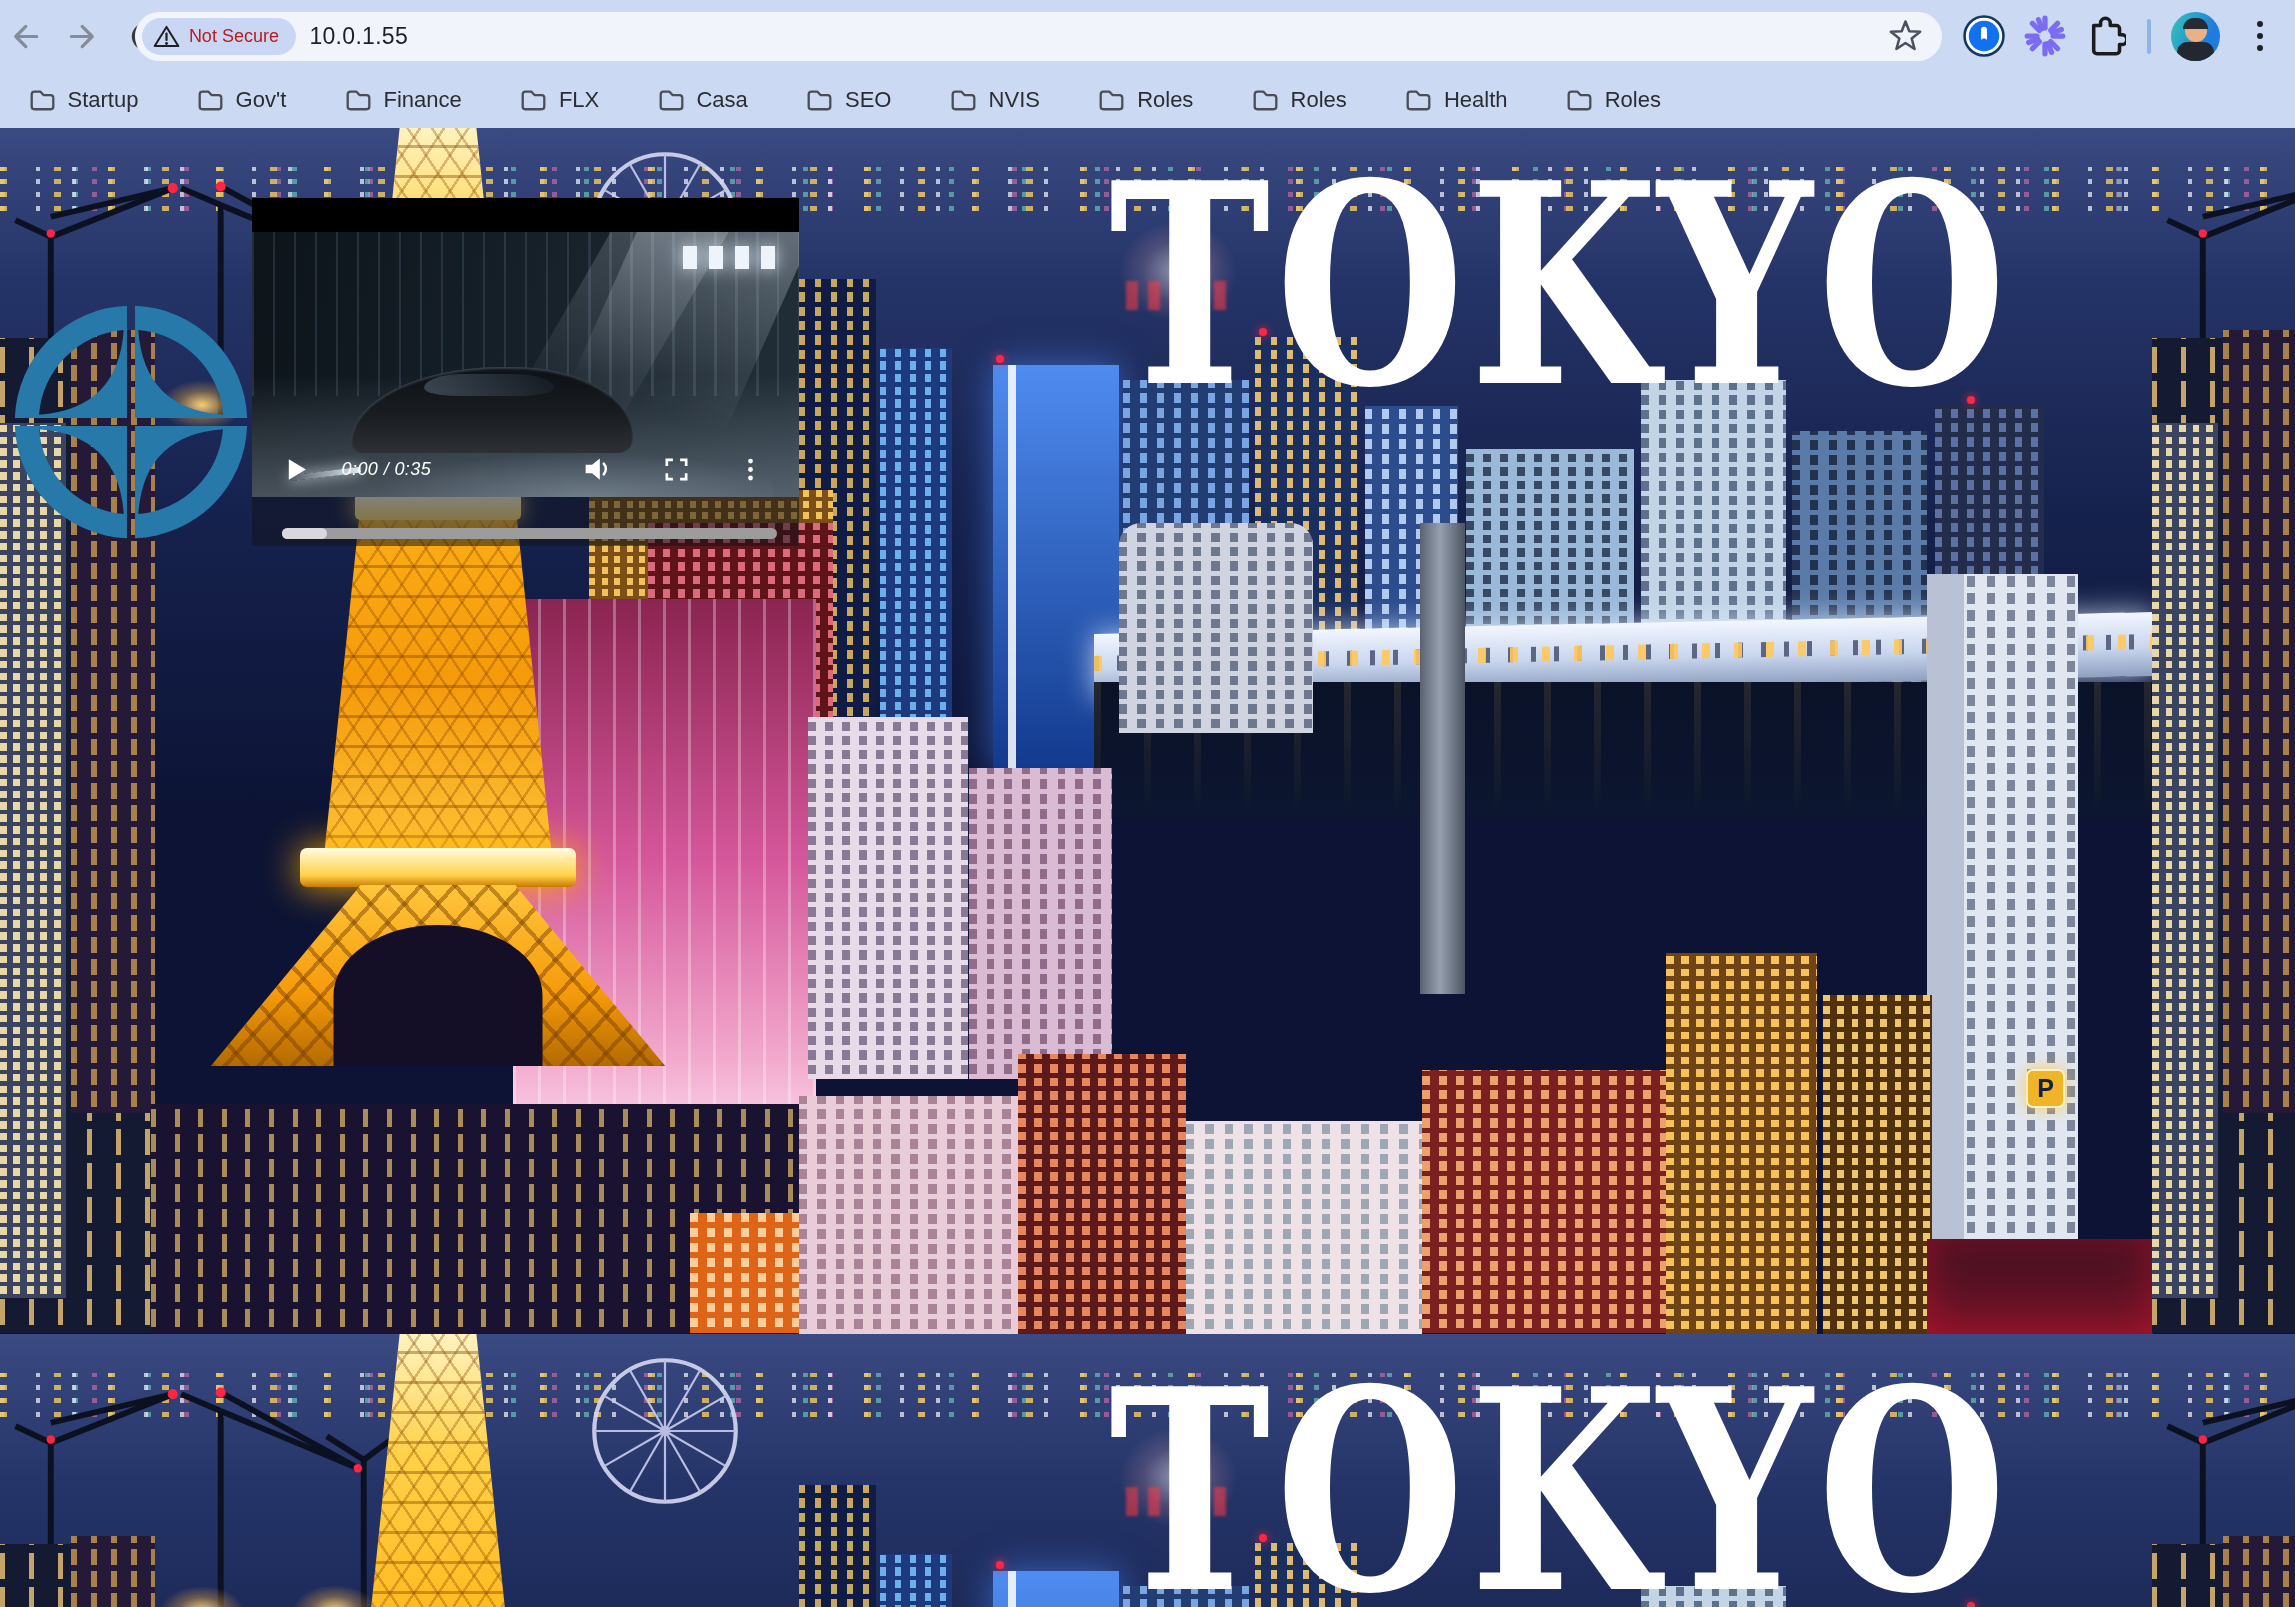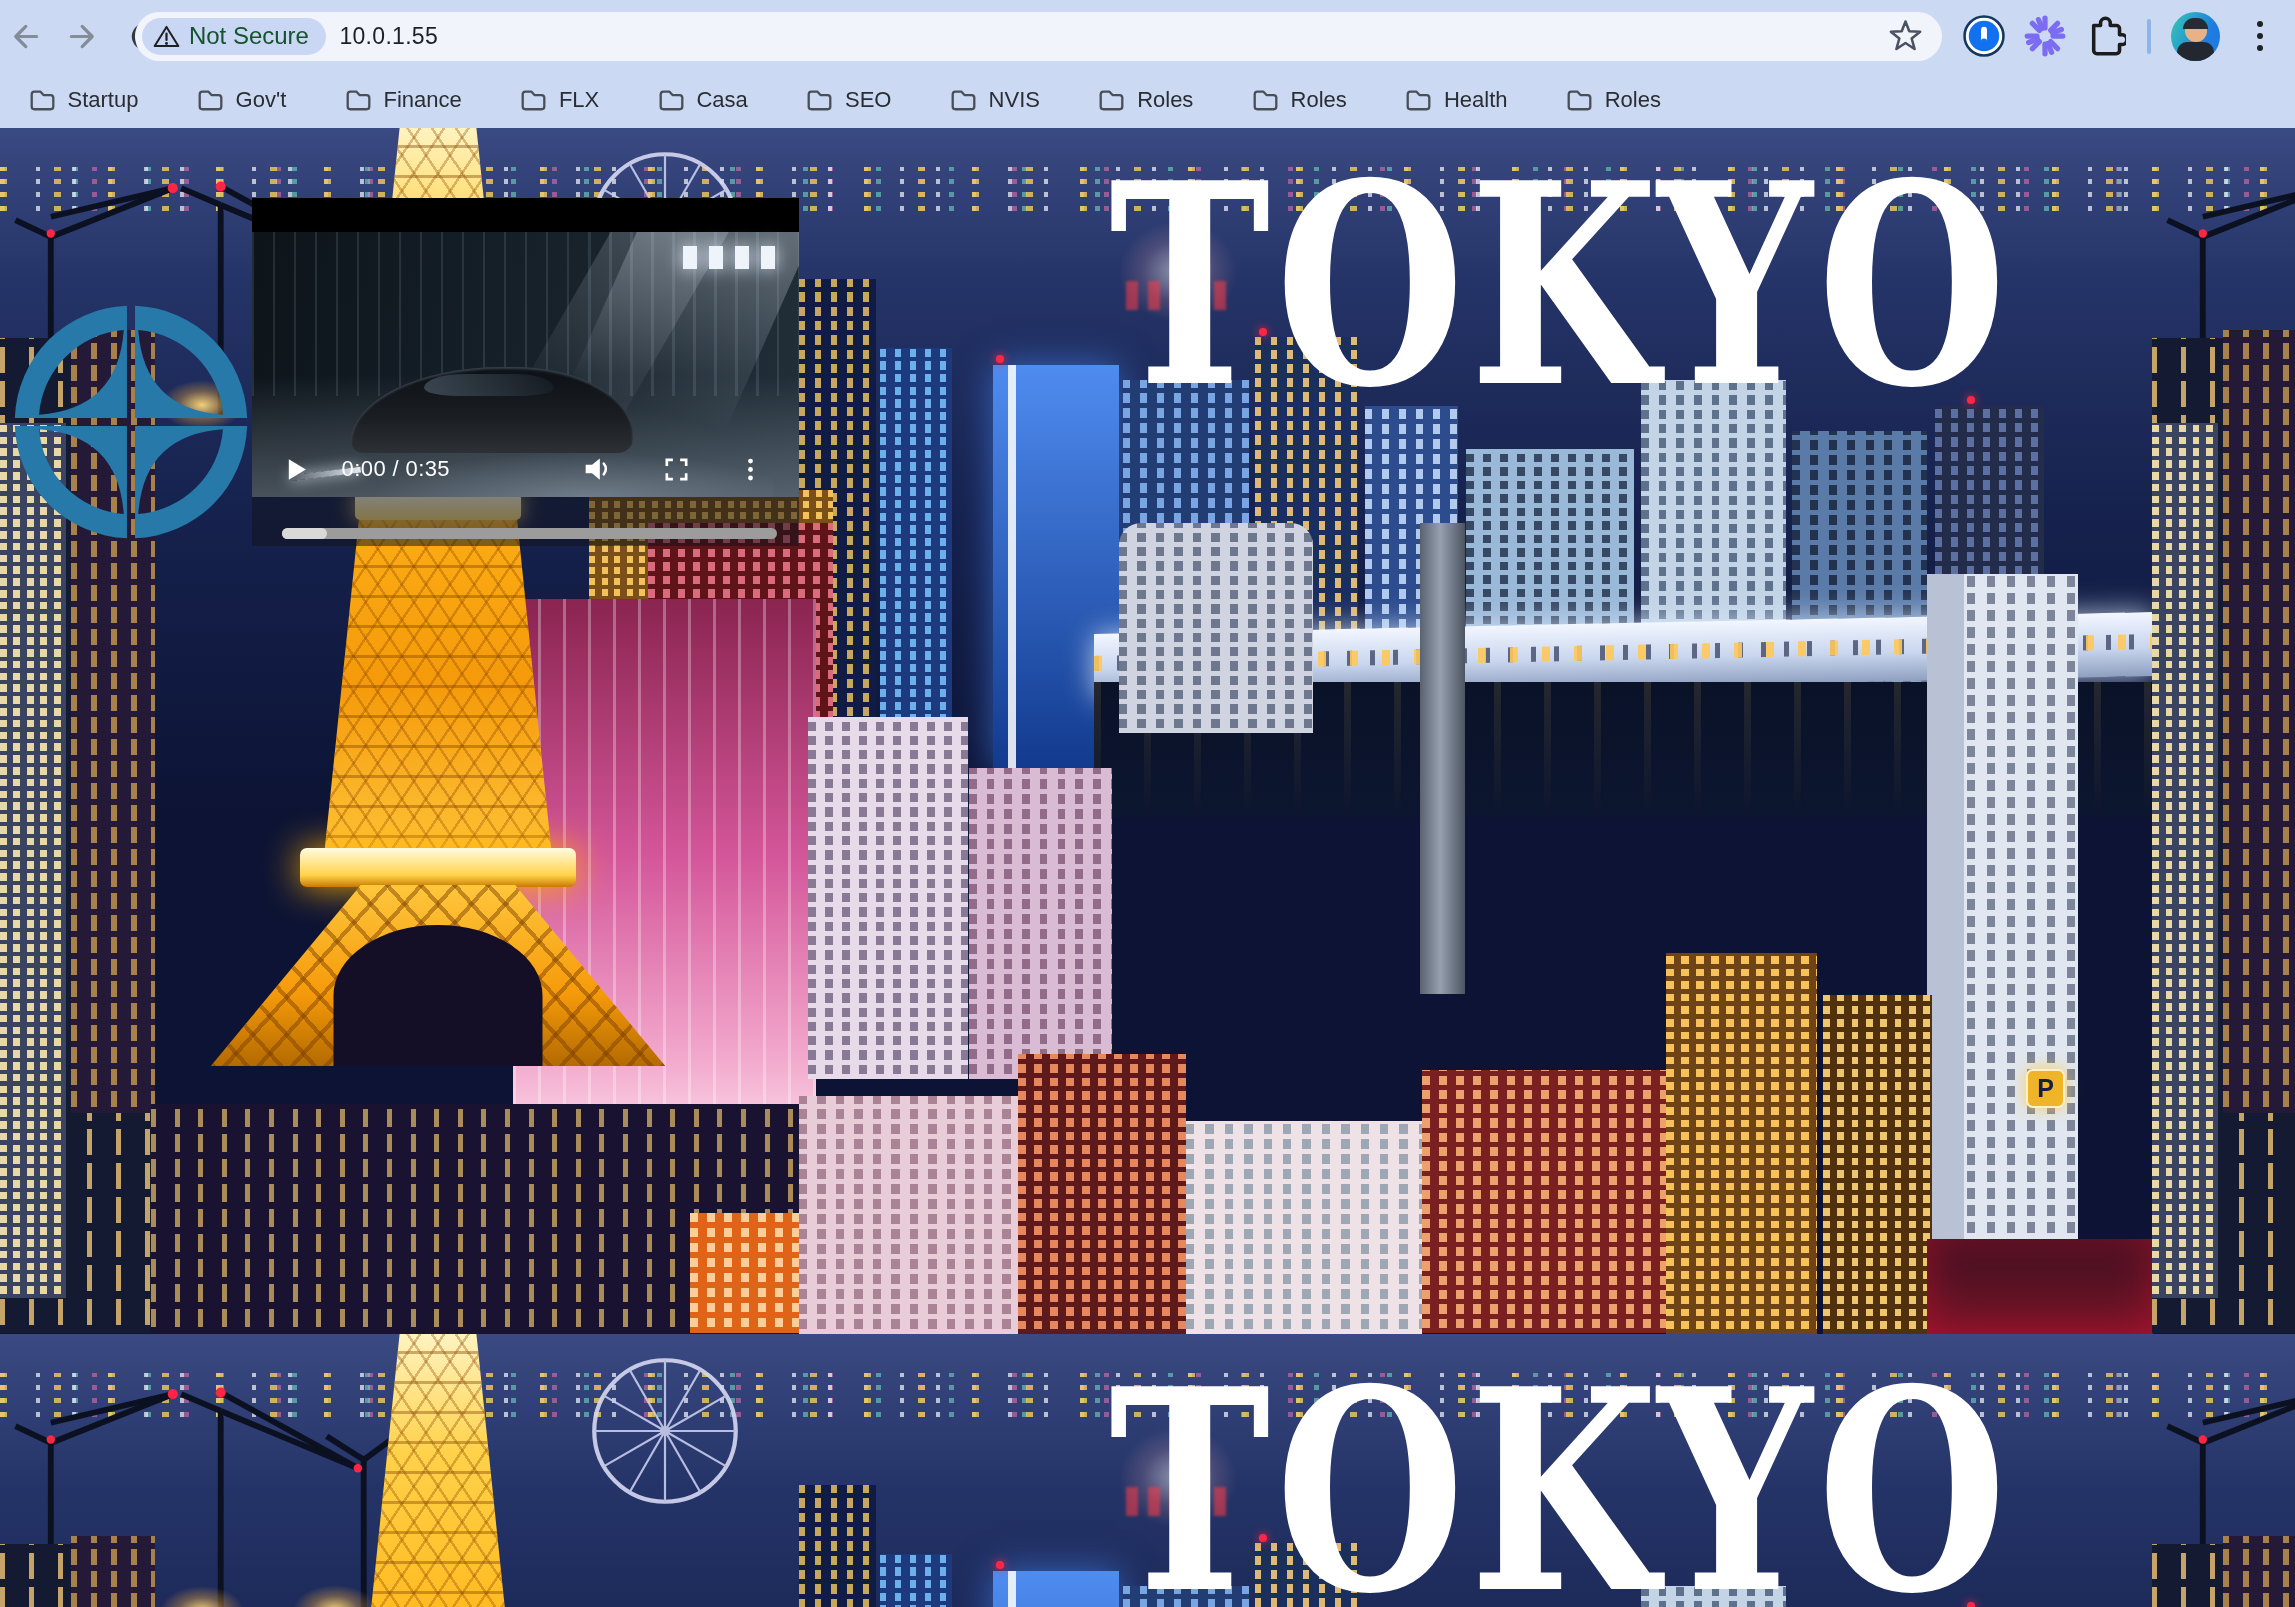--- a/index.html
+++ b/index.html
@@ -4,21 +4,21 @@
 <style>
   html,body{margin:0;padding:0;background:#000;}
   .screen{position:relative;width:2295px;height:1607px;overflow:hidden;font-family:"Liberation Sans",sans-serif;background:#0d1430;}
 
   
   .chrome{position:absolute;left:0;top:0;width:2295px;height:128px;background:#cbd9f3;z-index:20;}
   .toolbar{position:absolute;left:0;top:0;width:100%;height:72px;}
   .nav-btn{position:absolute;top:16px;width:40px;height:40px;display:flex;align-items:center;justify-content:center;border-radius:50%;}
   .omnibox{position:absolute;left:135px;top:11.8px;width:1807px;height:49px;background:#f1f5fb;border-radius:24.4px;display:flex;align-items:center;}
   .sec-chip{display:flex;align-items:center;gap:8.4px;height:37px;border-radius:18.5px;background:#c9d7f4;margin-left:6.7px;padding:0 17px 0 11.8px;}
-  .sec-chip span{font-size:24px;color:#14532d;}
+  .sec-chip span{font-size:18px;color:#b91c1c;}
   .url-text{font-size:23px;color:#1d1f24;margin-left:13.5px;letter-spacing:0.3px;}
   .omni-star{position:absolute;right:18.5px;top:5.9px;width:37px;height:37px;}
   .ext-icon{position:absolute;top:14.3px;width:44px;height:44px;display:flex;align-items:center;justify-content:center;}
   .divider-v{position:absolute;left:2147px;top:18.5px;width:4.2px;height:35px;border-radius:2.5px;background:#8fb4e8;}
   .avatar{position:absolute;left:2171px;top:11.8px;width:49px;height:49px;border-radius:50%;background:linear-gradient(115deg,#35c8b4,#1e7be0 70%);overflow:hidden;}
   .avatar .head{position:absolute;left:13.5px;top:8.4px;width:22px;height:22px;border-radius:50%;background:#e9b286;}
   .avatar .hair{position:absolute;left:11.8px;top:5.9px;width:25px;height:11.8px;border-radius:11.8px 11.8px 0 0;background:#272b33;}
   .avatar .body{position:absolute;left:5.9px;top:30px;width:37px;height:22px;border-radius:10px 10px 0 0;background:#23272f;}
   .kebab{position:absolute;left:2240px;top:16px;width:40px;height:40px;display:flex;flex-direction:column;align-items:center;justify-content:center;gap:5.9px;}
   .kebab i{width:5.9px;height:5.9px;border-radius:50%;background:#1e2126;}
@@ -86,21 +86,21 @@
   .vp-slats{position:absolute;left:0;top:0;width:100%;height:62%;background:repeating-linear-gradient(90deg,rgba(170,195,215,.14) 0 2.5px,transparent 2.5px 21px);}
   .vp-ray{position:absolute;background:linear-gradient(195deg,rgba(230,240,250,.34),transparent 75%);}
   .vp-lights{position:absolute;right:23.6px;top:13.5px;display:flex;gap:11.8px;}
   .vp-lights i{display:block;width:14.3px;height:23.6px;background:#eef4fa;box-shadow:0 0 17px rgba(230,240,255,.95);}
   .vp-car{position:absolute;left:99px;bottom:44px;width:282px;height:86px;background:linear-gradient(180deg,#10151b,#05070a 60%);border-radius:58% 46% 17px 13.5px / 95% 85% 15px 11.8px;box-shadow:inset 0 1.7px 2.5px rgba(190,215,235,.25);}
   .vp-car::before{content:"";position:absolute;left:26%;top:6.7px;width:46%;height:22px;border-radius:50% 50% 40% 40%/100% 100% 60% 60%;background:linear-gradient(90deg,rgba(160,190,215,.28),rgba(40,55,70,.2));}
   .vp-headlight{position:absolute;left:37px;bottom:20px;width:72px;height:5.9px;transform:rotate(-7deg);background:linear-gradient(90deg,rgba(255,255,255,.1),#f2f8ff);box-shadow:0 0 13.5px rgba(240,250,255,.9);}
   .vp-floor{position:absolute;left:50px;bottom:0;width:471px;height:59px;background:radial-gradient(60% 100% at 60% 100%,rgba(180,200,220,.30),transparent 75%);}
   .vp-fog{position:absolute;left:0;bottom:0;width:100%;height:46%;background:linear-gradient(180deg,transparent,rgba(185,198,212,.34));}
   .vp-controls{position:absolute;left:0;top:249px;width:547px;height:44px;display:flex;align-items:center;}
-  .vp-time{font-size:22px;color:#fff;margin-left:23.6px;letter-spacing:0.4px;}
+  .vp-time{font-size:18px;color:#fff;margin-left:23.6px;letter-spacing:0.4px;font-style:italic;}
   .vp-btn{display:flex;align-items:center;justify-content:center;width:44px;height:44px;}
   .vp-scrub-strip{position:absolute;left:0;top:299px;width:547px;height:49px;background:rgba(18,20,26,.52);}
   .vp-track{position:absolute;left:30px;top:31px;width:495px;height:11px;border-radius:5.9px;background:#9c9c9c;}
   .vp-track-played{position:absolute;left:0;top:0;width:9%;height:11px;border-radius:5.9px;background:#d9d9d9;}
 
   svg{display:block;}
 </style>
 </head>
 <body>
 

